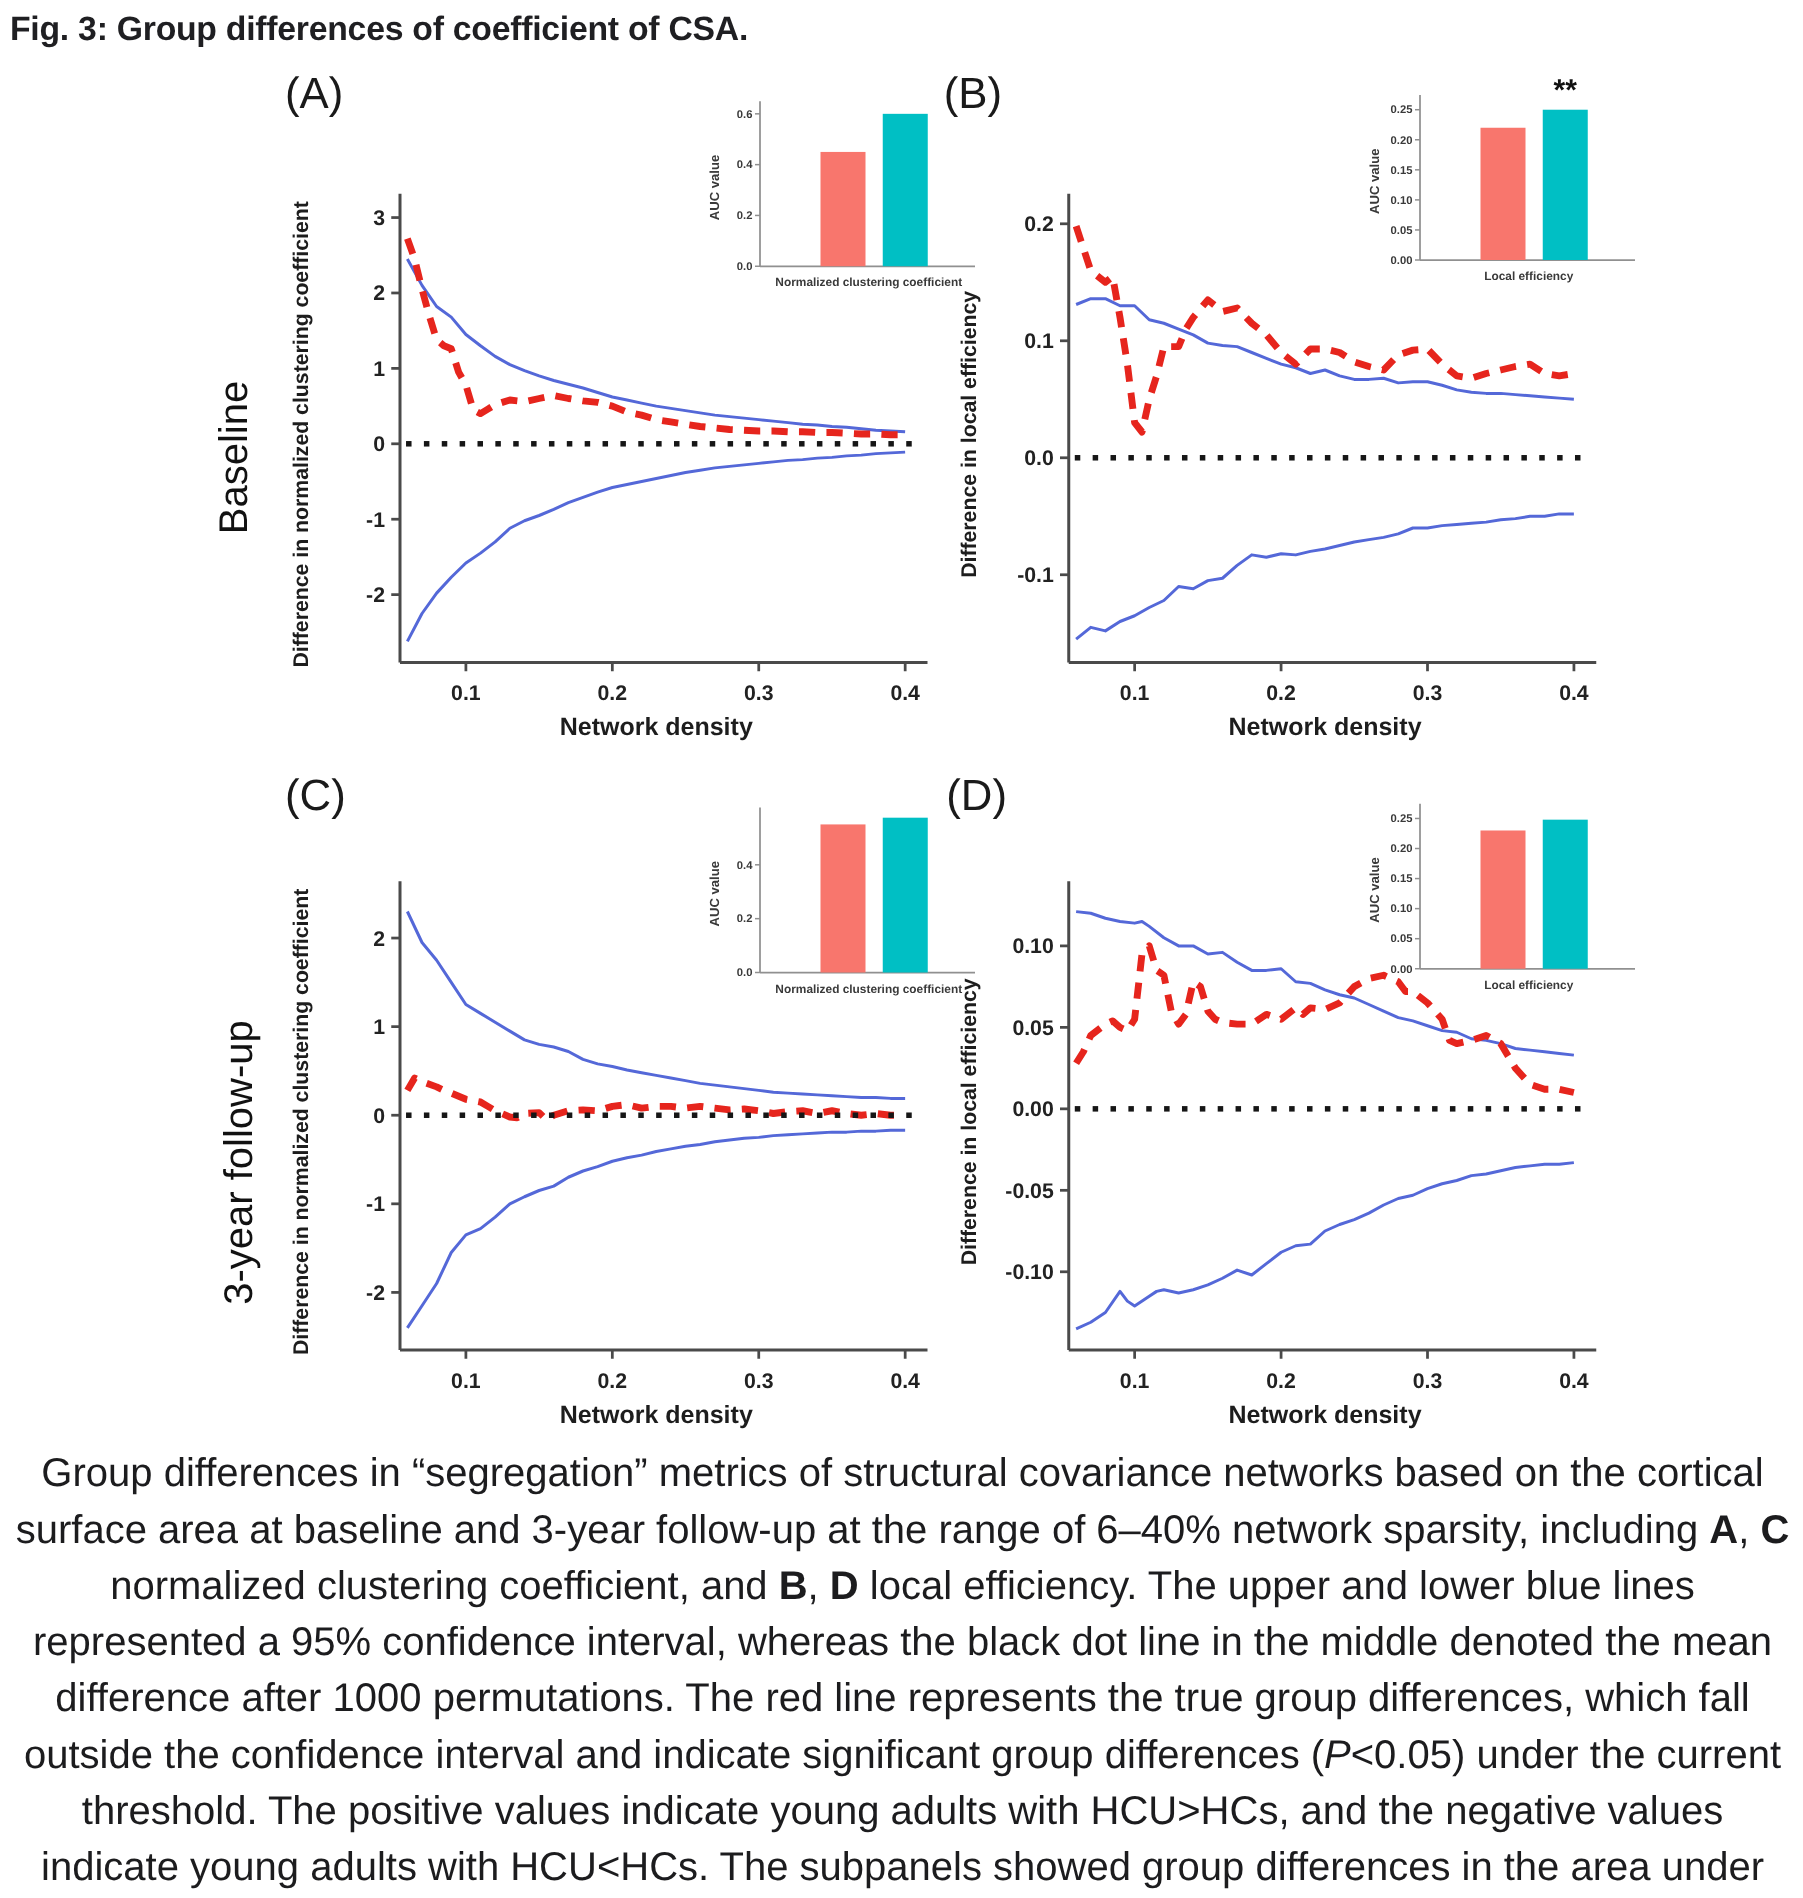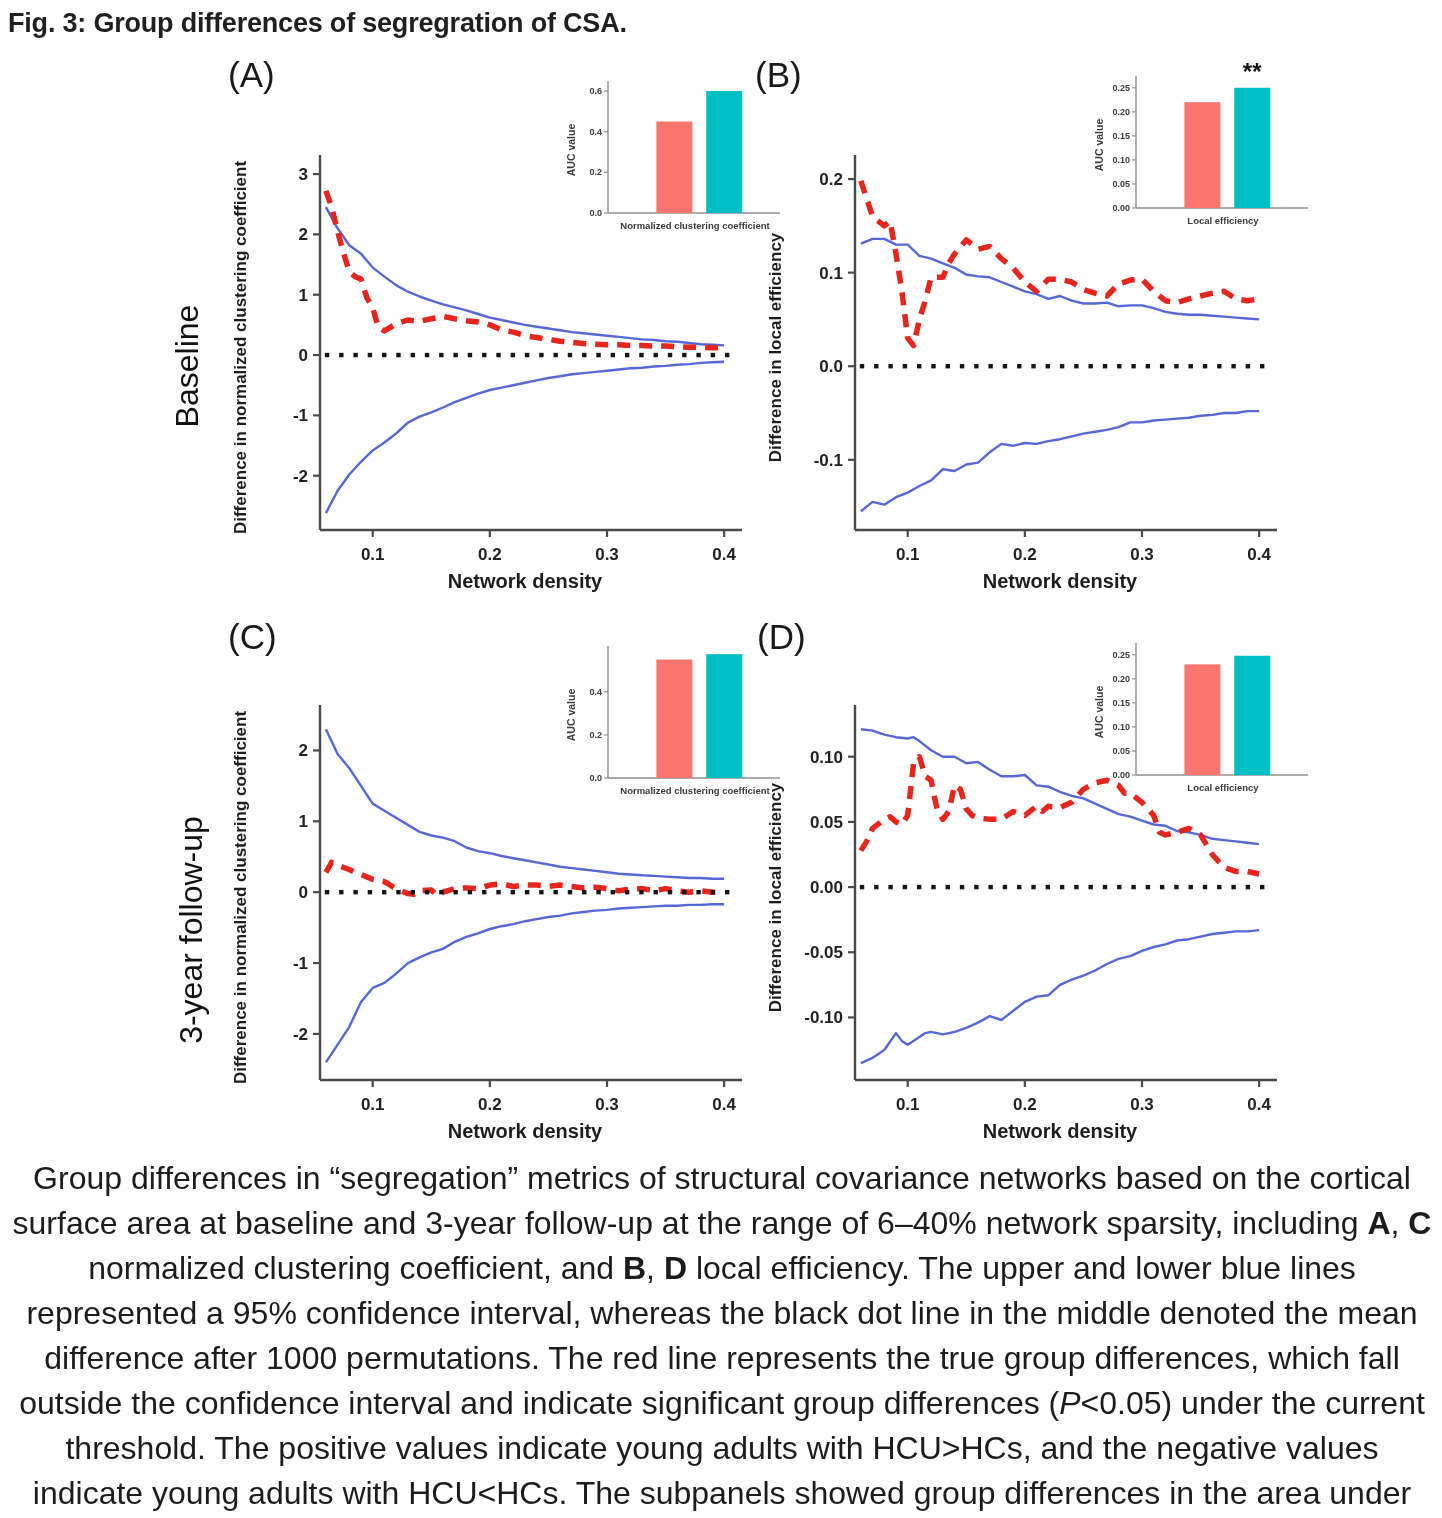--- a/index.html
+++ b/index.html
@@ -9,21 +9,21 @@
   .panel-label{font-size:35px;font-weight:400;color:#1a1a1a;}
   .row-label{font-size:32px;font-weight:400;color:#111;white-space:nowrap;transform:translate(-50%,-50%) rotate(-90deg);}
   svg{position:absolute;overflow:visible;}
   #caption{left:9px;top:1156px;width:1426px;font-size:32px;line-height:45px;color:#1c1c1e;text-align:center;}
   #caption b{font-weight:bold;}
   #caption i{font-style:italic;}
 </style>
 </head>
 <body>
 
-<div class="abs" id="fig-title">Fig. 3: Group differences of segregration of CSA.</div>
+<div class="abs" id="fig-title">Fig. 3: Group differences of coefficient of CSA.</div>
 
 <div>
 
   <div class="abs panel-label" style="left:228px;top:55px;">(A)</div>
   <div class="abs panel-label" style="left:755px;top:55px;">(B)</div>
   <div class="abs panel-label" style="left:228px;top:617px;">(C)</div>
   <div class="abs panel-label" style="left:757px;top:617px;">(D)</div>
 
   <div class="abs row-label" style="left:187px;top:366px;">Baseline</div>
   <div class="abs row-label" style="left:191px;top:930px;">3-year follow-up</div>

